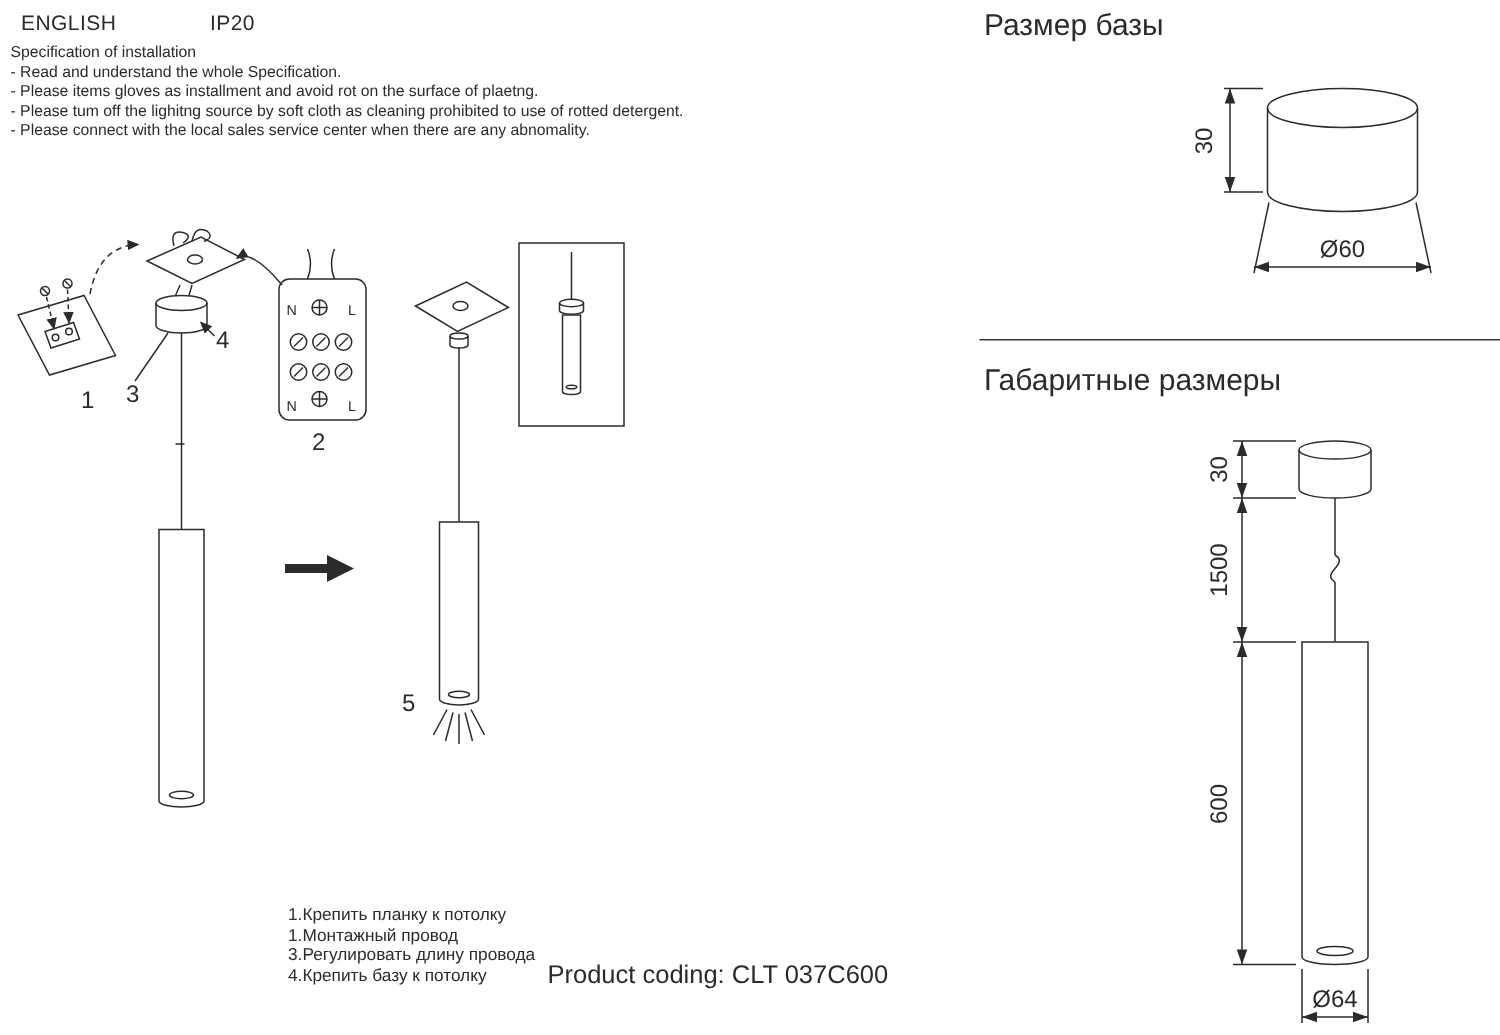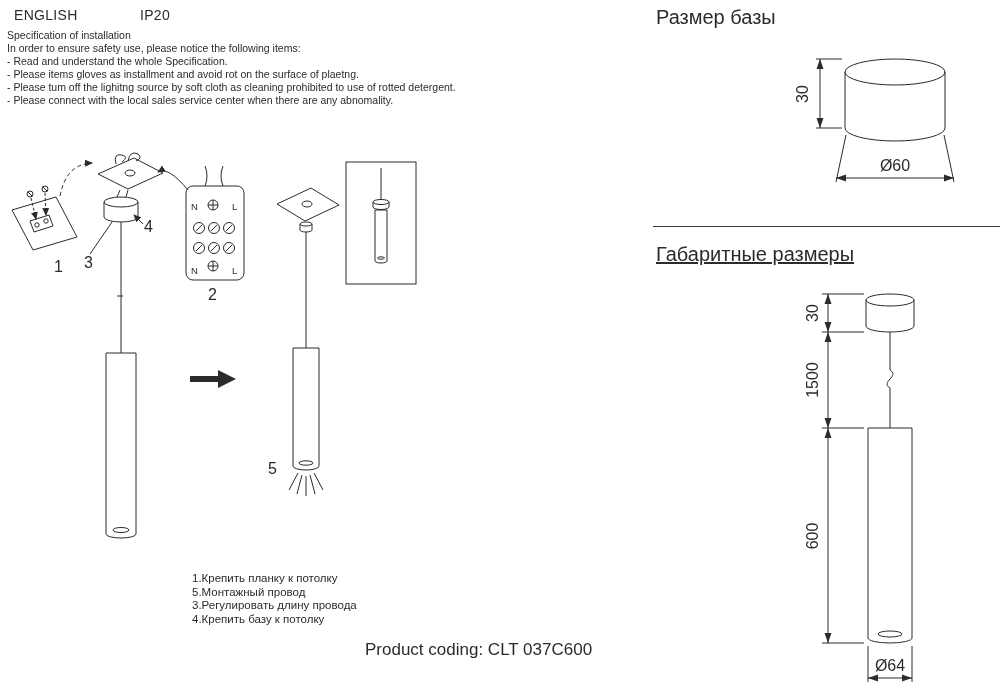--- a/index.html
+++ b/index.html
@@ -4,21 +4,21 @@
 <style>
   * { margin:0; padding:0; box-sizing:border-box; }
   html,body { background:#ffffff; }
   body {
     width:1000px; height:690px; position:relative; overflow:hidden;
     font-family:"Liberation Sans", sans-serif; color:#2b2b2b;
   }
   .abs { position:absolute; }
   .hdr  { font-size:14px; letter-spacing:.3px; }
   .spec { font-size:10.5px; line-height:13px; width:560px; }
-  .legend { font-size:11.5px; line-height:13.5px; }
+  .legend { font-size:11.5px; line-height:13.5px;margin-top:32px; }
   .coding { font-size:17px; }
   .rtitle { font-size:20px; }
   .divider { height:1px; background:#3a3a3a; }
   svg { position:absolute; }
   svg path, svg line, svg rect, svg ellipse, svg circle {
     stroke:#2b2b2b; stroke-width:1; fill:none;
   }
   svg text { fill:#2b2b2b; stroke:none; font-family:"Liberation Sans", sans-serif; }
   svg polygon, svg .fill { fill:#2b2b2b; stroke:none; }
   .num { font-size:16px; }
@@ -26,21 +26,20 @@
   .dim { font-size:16px; }
 </style>
 </head>
 <body>
 
 <div class="abs hdr" style="left:14px; top:7px;">ENGLISH</div>
 <div class="abs hdr" style="left:140px; top:7px;">IP20</div>
 
 <div class="abs spec" style="left:7px; top:29px;">
   <div>Specification of installation</div>
-  <div>In order to ensure safety use, please notice the following items:</div>
   <div>- Read and understand the whole Specification.</div>
   <div>- Please items gloves as installment and avoid rot on the surface of plaetng.</div>
   <div>- Please tum off the lighitng source by soft cloth as cleaning prohibited to use of rotted detergent.</div>
   <div>- Please connect with the local sales service center when there are any abnomality.</div>
 </div>
 
 <svg style="left:0; top:148px;" width="640" height="424" viewBox="0 0 640 424">
   <defs>
     <marker id="ah1" markerWidth="9" markerHeight="8" refX="7" refY="3.5" orient="auto">
       <path class="fill" d="M0,0 L8,3.5 L0,7 Z"></path>
@@ -141,21 +140,21 @@
     <line x1="381" y1="20" x2="381" y2="52"></line>
     <ellipse cx="381" cy="54" rx="8" ry="2.5"></ellipse>
     <path d="M373,54 L373,59 A8,2.5 0 0 0 389,59 L389,54"></path>
     <path d="M375,62 L375,113 A6,2 0 0 0 387,113 L387,62 Z"></path>
     <ellipse cx="381" cy="110" rx="3.5" ry="1.2"></ellipse>
   </g>
 </svg>
 
 <div class="abs legend" style="left:192px; top:572px;">
   <div>1.Крепить планку к потолку</div>
-  <div>5.Монтажный провод</div>
+  <div>1.Монтажный провод</div>
   <div>3.Регулировать длину провода</div>
   <div>4.Крепить базу к потолку</div>
 </div>
 
 <div class="abs coding" style="left:365px; top:640px;">Product coding: CLT 037C600</div>
 
 <div class="abs rtitle" style="left:656px; top:6px;">Размер базы</div>
 
 <svg style="left:650px; top:40px;" width="350" height="160" viewBox="0 0 350 160">
   <g>
@@ -175,21 +174,21 @@
     <line x1="294" y1="95" x2="304" y2="142"></line>
     <line x1="186" y1="138" x2="304" y2="138"></line>
     <polygon points="186,138 196,134.5 196,141.5"></polygon>
     <polygon points="304,138 294,134.5 294,141.5"></polygon>
     <text class="dim" x="245" y="131" text-anchor="middle">Ø60</text>
   </g>
 </svg>
 
 <div class="abs divider" style="left:653px; top:226px; width:347px;"></div>
 
-<div class="abs rtitle" style="left:656px; top:243px;text-decoration:underline;">Габаритные размеры</div>
+<div class="abs rtitle" style="left:656px; top:243px;">Габаритные размеры</div>
 
 <svg style="left:650px; top:278px;" width="350" height="412" viewBox="0 0 350 412">
   <g>
     <ellipse cx="240" cy="22" rx="24" ry="6"></ellipse>
     <path d="M216,22 L216,48 A24,6 0 0 0 264,48 L264,22"></path>
   </g>
   <g>
     <line x1="240" y1="54" x2="240" y2="92"></line>
     <path d="M240,92 C250,98 230,104 240,110"></path>
     <line x1="240" y1="110" x2="240" y2="150"></line>

